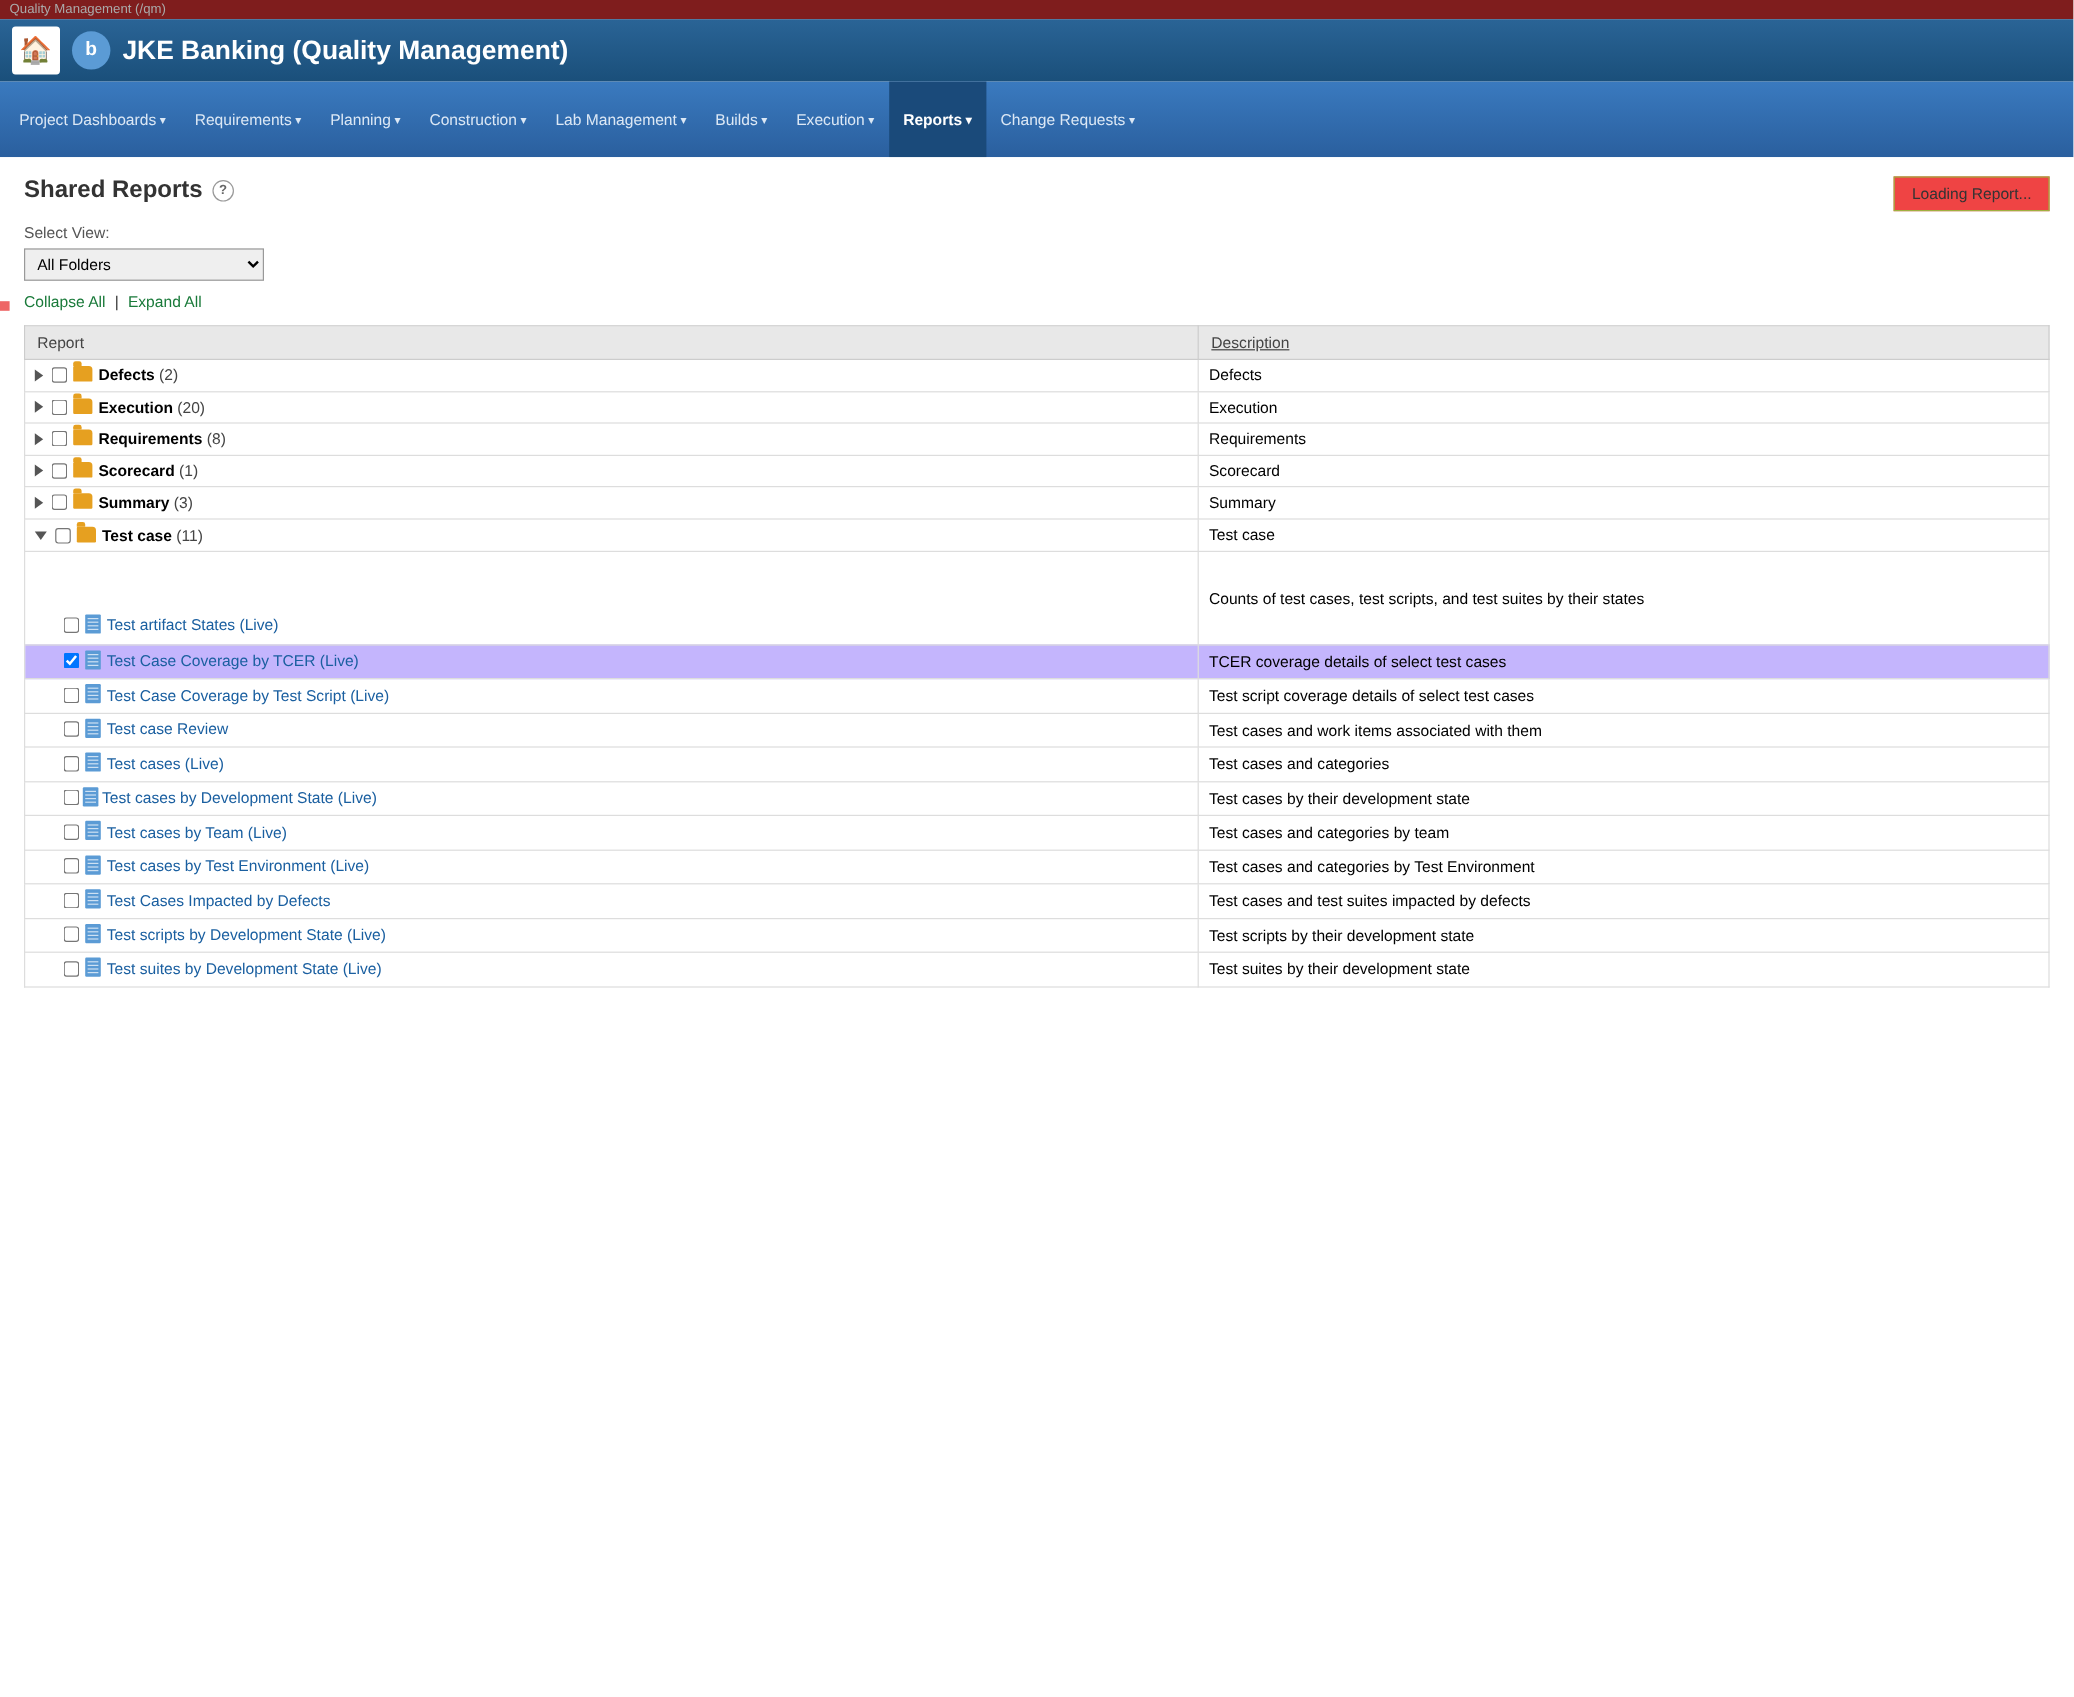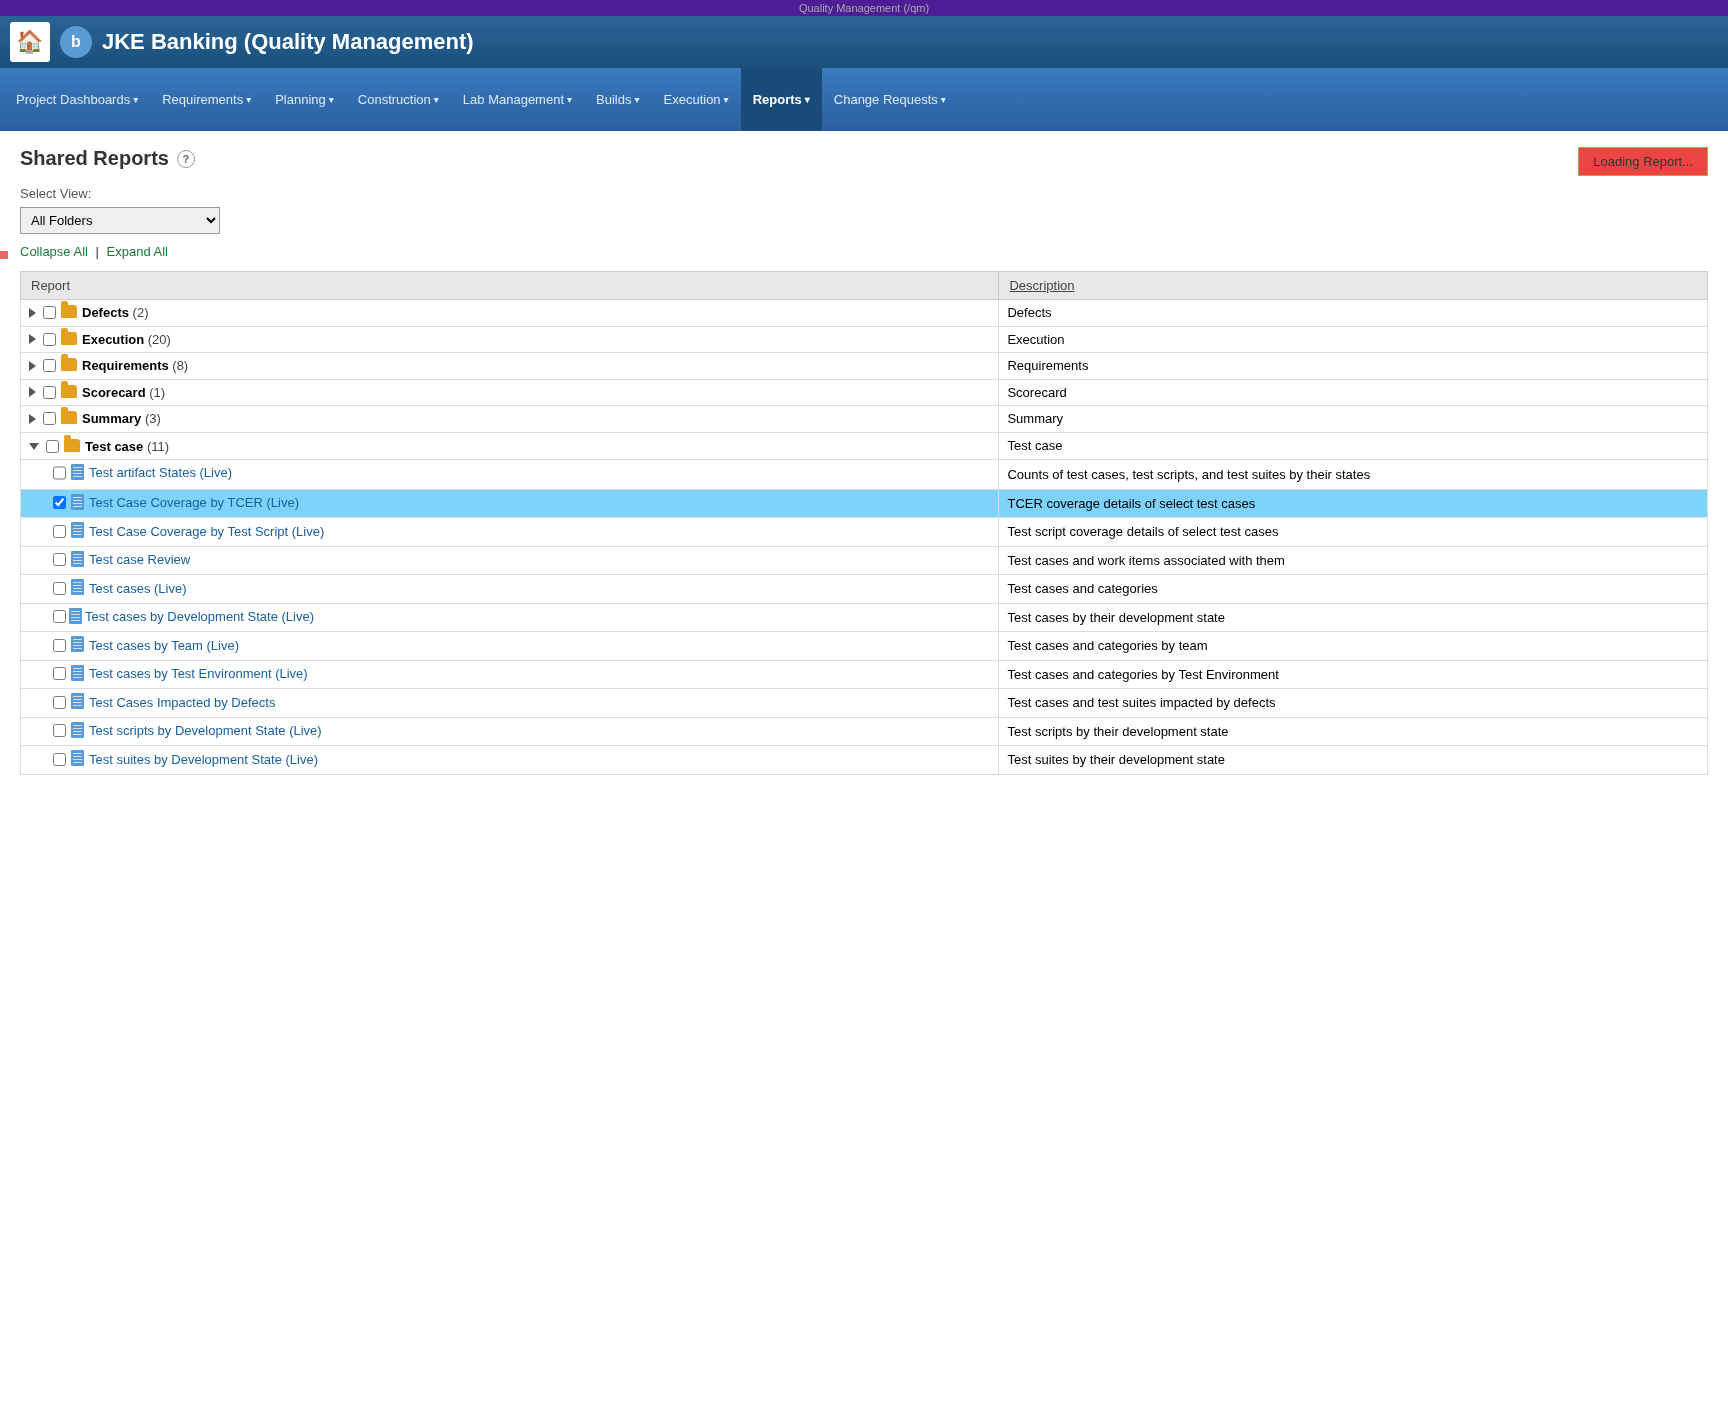--- a/index.html
+++ b/index.html
@@ -1,24 +1,23 @@
 <!DOCTYPE html>
 <html><head>
   <meta charset="utf-8">
   <style>
     * { box-sizing: border-box; margin: 0; padding: 0; }
     body { font-family: Arial, sans-serif; font-size: 13px; background: #fff; }
 
     
     .title-bar {
-      background: #4c1d95;
+      background: #7f1d1d;
       color: #aaa;
       font-size: 11px;
-      padding: 2px 18px;
-      text-align: center;
+      padding: 2px 8px;
     }
 
     
     .app-header {
       background: linear-gradient(to bottom, #2a6496, #1a4f7a);
       display: flex;
       align-items: center;
       padding: 6px 10px;
       gap: 10px;
     }
@@ -143,21 +142,21 @@
       text-align: left;
       font-weight: normal;
       color: #444;
       font-size: 13px;
     }
     .report-table td {
       border: 1px solid #ddd;
       padding: 5px 8px;
       vertical-align: middle;
     }
-    .report-table tr.selected-row { background: #7dd3fc; }
+    .report-table tr.selected-row { background: #c4b5fd; }
 
     
     .folder-row td { font-size: 13px; }
 
     
     .folder-icon {
       display: inline-block;
       width: 16px; height: 13px;
       background: #e6a020;
       border-radius: 1px 3px 1px 1px;
@@ -357,21 +356,21 @@
         <tr class="folder-row">
           <td><span style="display: inline-flex; align-items: center; gap: 2px;">
               <span class="tri-down"></span>
               <input type="checkbox" class="row-check" style="">
               <span class="folder-icon"></span>
               <span class="folder-name">Test case <span class="count">(11)</span></span>
             </span></td>
           <td>Test case</td>
         </tr>
         <tr>
-          <td><span style="display: inline-flex; gap: 2px; padding-left: 24px;">
+          <td><span style="display: inline-flex; gap: 2px; padding-left: 24px; margin-top: 48px;">
               <input type="checkbox" class="row-check" style="">
               <span class="doc-icon"></span>
               <a class="report-link" href="#">Test artifact States (Live)</a>
             </span></td>
           <td>Counts of test cases, test scripts, and test suites by their states</td>
         </tr>
         <tr class="selected-row">
           <td><span style="display: inline-flex; align-items: center; gap: 2px; padding-left: 24px;">
               <input type="checkbox" class="row-check" checked="" style="">
               <span class="doc-icon"></span>

